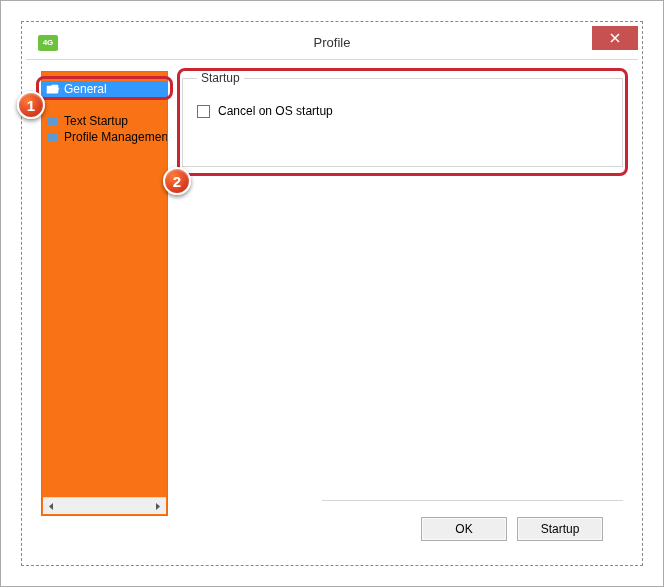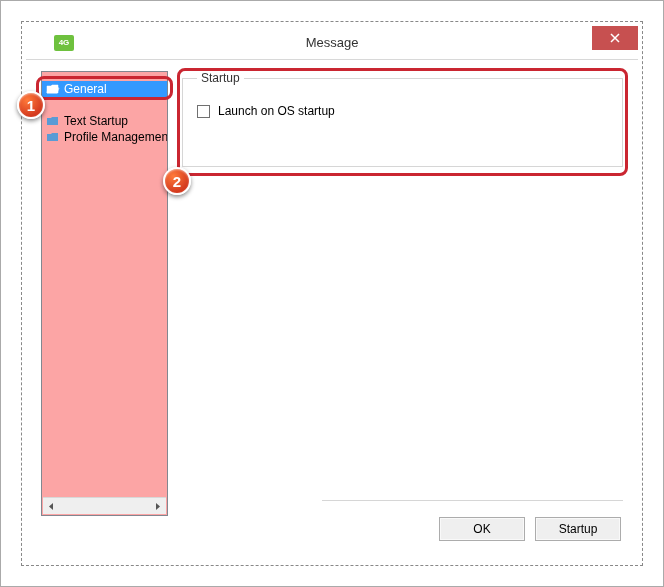--- a/index.html
+++ b/index.html
@@ -27,21 +27,21 @@
       display: flex;
       align-items: center;
       position: relative;
       border-bottom: 1px solid #d8d8d8;
       margin: 25px 25px 0 25px;
     }
     .app-icon {
       width: 20px; height: 16px;
       background: #6EC13E;
       border-radius: 2px;
-      margin-left: 28px;
+      margin-left: 12px;
       display: flex;
       align-items: center;
       justify-content: center;
       color: #fff;
       font-size: 8px;
       font-weight: bold;
     }
     .title {
       position: absolute;
       left: 50%;
@@ -73,21 +73,21 @@
     .callout-A {
       position: absolute;
       top: 5px; left: -5px; right: -5px;
       height: 24px;
       border: 3px solid #CA2631;
       border-radius: 8px;
       pointer-events: none;
       z-index: 3;
     }
     .tree {
-      background: #fca5a5;
+      background: #f97316;
       border: 1px solid #828790;
       height: 445px;
       overflow: hidden;
       position: relative;
     }
     .tree-item {
       height: 16px;
       display: flex;
       align-items: center;
       gap: 4px;
@@ -157,21 +157,21 @@
       background: #fff;
     }
     .hr {
       position: absolute;
       bottom: 50px;
       left: 140px; right: 0;
       border-top: 1px solid #D6D6D6;
     }
     .buttons {
       position: absolute;
-      bottom: 10px; right: 2px;
+      bottom: 10px; right: 20px;
       display: flex;
       gap: 10px;
     }
     .btn {
       width: 86px; height: 24px;
       background: #EFEFEF;
       border: 1px solid #ACACAC;
       cursor: pointer;
       font-size: 12px;
       display: flex;
@@ -198,21 +198,21 @@
     .badge-2 { top: 166px; left: 162px; }
   </style>
 </head>
 <body>
 
 <div class="window">
   <div class="outer-border"></div>
 
   <div class="titlebar">
     <div class="app-icon">4G</div>
-    <div class="title">Message</div>
+    <div class="title">Profile</div>
     <div class="close-btn">
       <svg width="10" height="10">
           <path d="M1 1 L9 9 M9 1 L1 9"></path>
         </svg>
     </div>
   </div>
 
   <div class="body">
 
     <div class="tree-wrap">
@@ -265,21 +265,21 @@
         </div>
       </div>
     </div>
 
     <div class="content-wrap">
       <div class="callout-B"></div>
       <fieldset class="group">
         <legend>Startup</legend>
         <div class="checkbox-row">
           <div class="checkbox"></div>
-          <span>Launch on OS startup</span>
+          <span>Cancel on OS startup</span>
         </div>
       </fieldset>
 
       <div class="hr"></div>
 
       <div class="buttons">
         <div class="btn">OK</div>
         <div class="btn">Startup</div>
       </div>
     </div>

